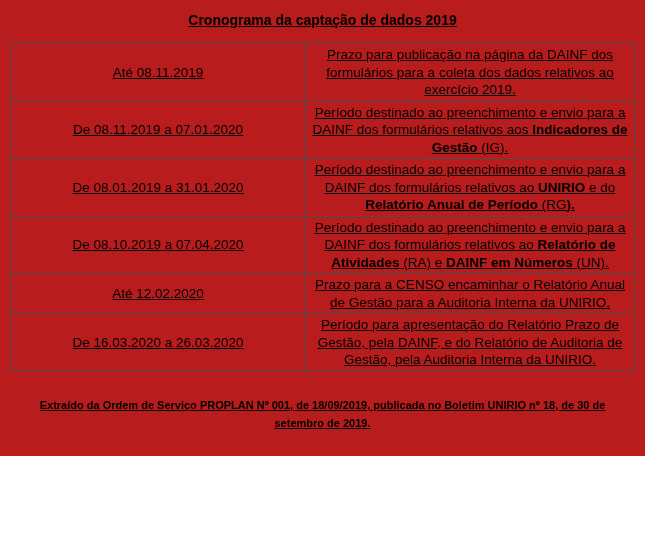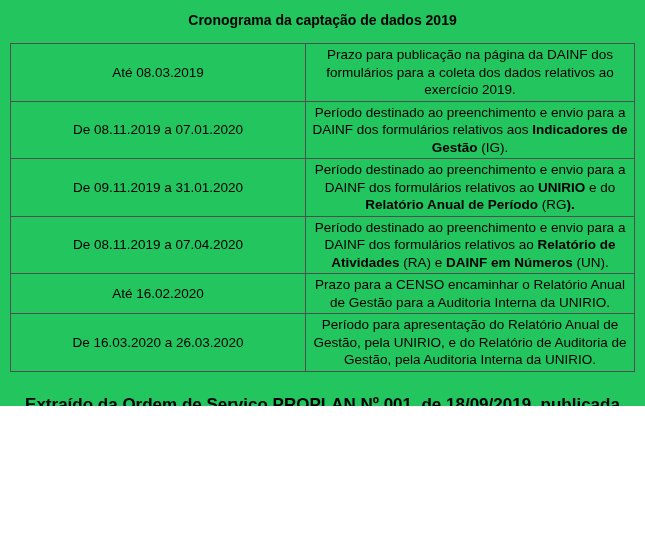--- a/index.html
+++ b/index.html
@@ -4,24 +4,25 @@
 <style>
   html, body {
     margin: 0;
     padding: 0;
     background: #ffffff;
     color: #000000;
     font-family: "Liberation Sans", sans-serif;
   }
   .page {
     width: 645px;
-    height: 406px;
+    height: 456px;
     box-sizing: border-box;
     padding: 8px 10px 0 10px;
-    background: #22c55e;
+    background: #b91c1c;
+    text-decoration: underline;
   }
   .title {
     font-size: 14px;
     font-weight: bold;
     text-align: center;
     margin: 4px 0 15px 0;
   }
   table.schedule {
     border-collapse: collapse;
     width: 625px;
@@ -31,57 +32,57 @@
     border: 1px solid #4f4f4f;
     text-align: center;
     vertical-align: middle;
     font-size: 13.5px;
     line-height: 17.5px;
     padding: 2px 0;
   }
   td.date-cell { width: 287px; }
   td.desc-cell { width: 320px; }
   .footer {
-    font-size: 17px;
+    font-size: 11px;
     font-weight: bold;
     text-align: center;
     line-height: 18px;
     margin: 24px auto 0 auto;
     width: 600px;
   }
 </style>
 </head>
 <body>
 
 <div class="page">
   <div class="title">Cronograma da captação de dados 2019</div>
 
   <table class="schedule">
     <tbody id="table-body">
         <tr>
-          <td class="date-cell">Até 08.03.2019</td>
+          <td class="date-cell">Até 08.11.2019</td>
           <td class="desc-cell"><span>Prazo para publicação na página da DAINF dos formulários para a coleta dos dados relativos ao exercício 2019.</span></td>
         </tr>
         <tr>
           <td class="date-cell">De 08.11.2019 a 07.01.2020</td>
           <td class="desc-cell"><span>Período destinado ao preenchimento e envio para a DAINF dos formulários relativos aos </span><b>Indicadores de Gestão</b><span> (IG).</span></td>
         </tr>
         <tr>
-          <td class="date-cell">De 09.11.2019 a 31.01.2020</td>
+          <td class="date-cell">De 08.01.2019 a 31.01.2020</td>
           <td class="desc-cell"><span>Período destinado ao preenchimento e envio para a DAINF dos formulários relativos ao </span><b>UNIRIO</b><span> e do </span><b>Relatório Anual de Período</b><span> (RG</span><b>).</b></td>
         </tr>
         <tr>
-          <td class="date-cell">De 08.11.2019 a 07.04.2020</td>
+          <td class="date-cell">De 08.10.2019 a 07.04.2020</td>
           <td class="desc-cell"><span>Período destinado ao preenchimento e envio para a DAINF dos formulários relativos ao </span><b>Relatório de Atividades</b><span> (RA) e </span><b>DAINF em Números</b><span> (UN).</span></td>
         </tr>
         <tr>
-          <td class="date-cell">Até 16.02.2020</td>
+          <td class="date-cell">Até 12.02.2020</td>
           <td class="desc-cell"><span>Prazo para a CENSO encaminhar o Relatório Anual de Gestão para a Auditoria Interna da UNIRIO.</span></td>
         </tr>
         <tr>
           <td class="date-cell">De 16.03.2020 a 26.03.2020</td>
-          <td class="desc-cell"><span>Período para apresentação do Relatório Anual de Gestão, pela UNIRIO, e do Relatório de Auditoria de Gestão, pela Auditoria Interna da UNIRIO.</span></td>
+          <td class="desc-cell"><span>Período para apresentação do Relatório Prazo de Gestão, pela DAINF, e do Relatório de Auditoria de Gestão, pela Auditoria Interna da UNIRIO.</span></td>
         </tr>
       </tbody>
   </table>
 
   <div class="footer">Extraído da Ordem de Serviço PROPLAN Nº 001, de 18/09/2019, publicada no Boletim UNIRIO nº 18, de 30 de setembro de 2019.</div>
 </div>
 
 </body></html>

